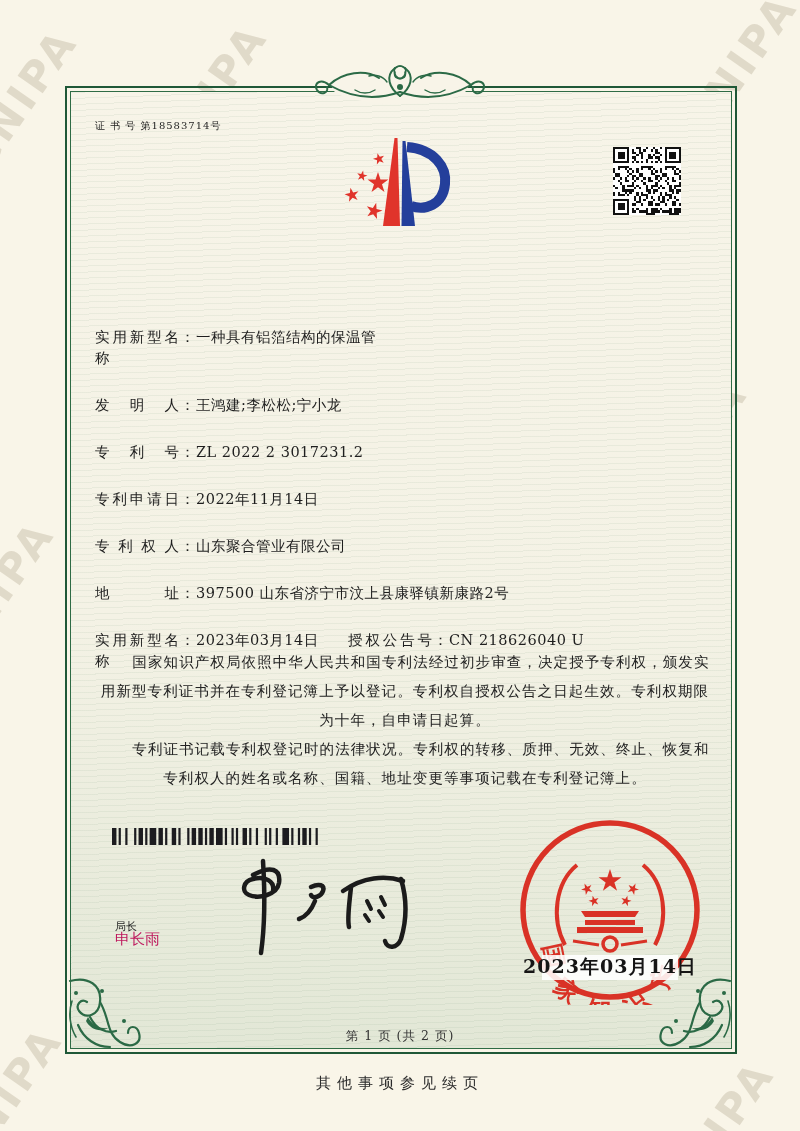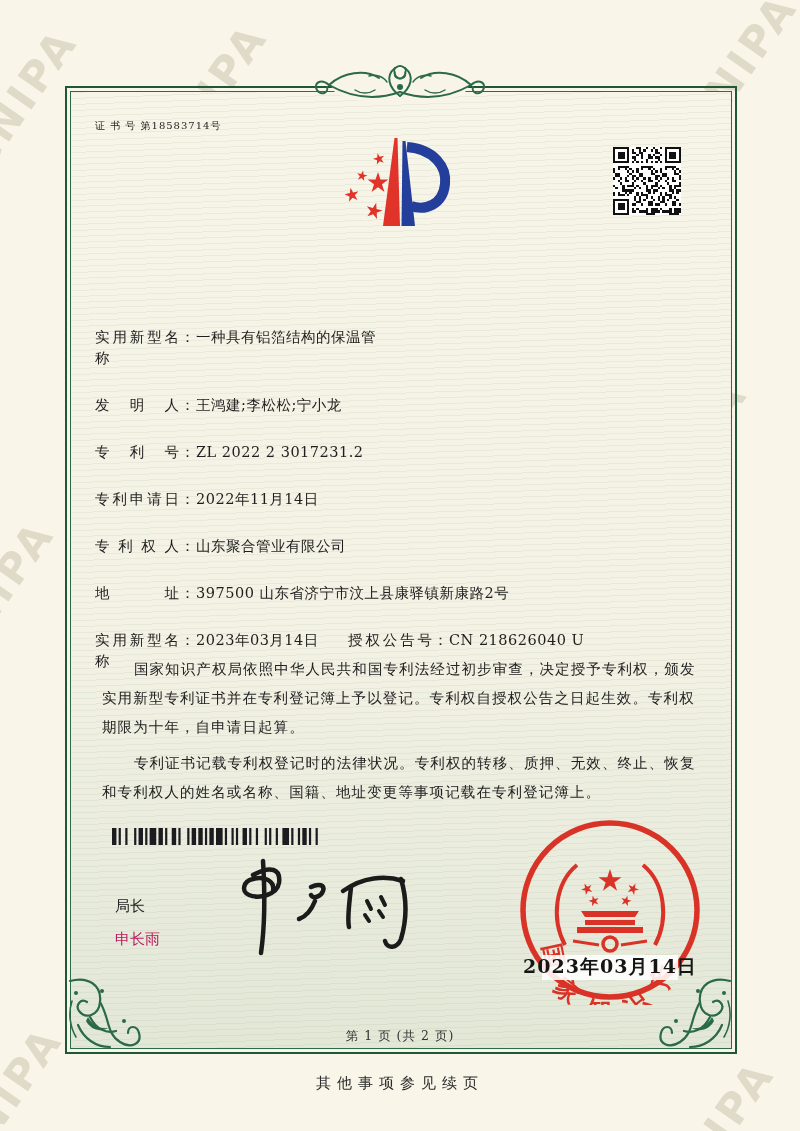--- a/index.html
+++ b/index.html
@@ -39,23 +39,23 @@
   .fields{position:absolute;left:95px;top:327px;width:625px;font-size:14.5px;}
   .frow{display:flex;line-height:21px;margin-bottom:26px;position:relative;}
   .flabel{display:inline-block;width:84px;text-align:justify;text-align-last:justify;}
   .fcolon{display:inline-block;width:17px;text-align:center;}
   .fvalue{letter-spacing:0.5px;white-space:nowrap;}
   .grant-second{position:absolute;left:253px;top:0;display:flex;}
   .paras{
     position:absolute;left:95px;top:648px;width:620px;
     font-size:14.5px;line-height:29px;letter-spacing:1.1px;color:#222;
   }
-  .paras p{margin:7px;text-indent:2.2em;}
+  .paras p{margin:0;text-indent:2.2em;text-align:center;}
   .barcode{position:absolute;left:112px;top:828px;}
-  .director-title{position:absolute;left:115px;top:897px;font-family:"DejaVu Sans",sans-serif;font-size:15px;color:#222;}
+  .director-title{position:absolute;left:115px;top:919px;font-family:"DejaVu Sans",sans-serif;font-size:11px;color:#222;}
   .director-name{position:absolute;left:115px;top:930px;font-family:"DejaVu Sans",sans-serif;font-size:15px;color:#be185d;}
   .signature{position:absolute;left:215px;top:853px;}
   .seal{position:absolute;left:515px;top:815px;}
   .page-note{
     position:absolute;left:65px;top:1028px;width:670px;text-align:center;
     font-size:12.5px;letter-spacing:1px;color:#333;
   }
   .footer-note{
     position:absolute;left:0;top:1074px;width:800px;text-align:center;
     font-size:15px;letter-spacing:6px;color:#2b2b2b;font-weight:normal;

